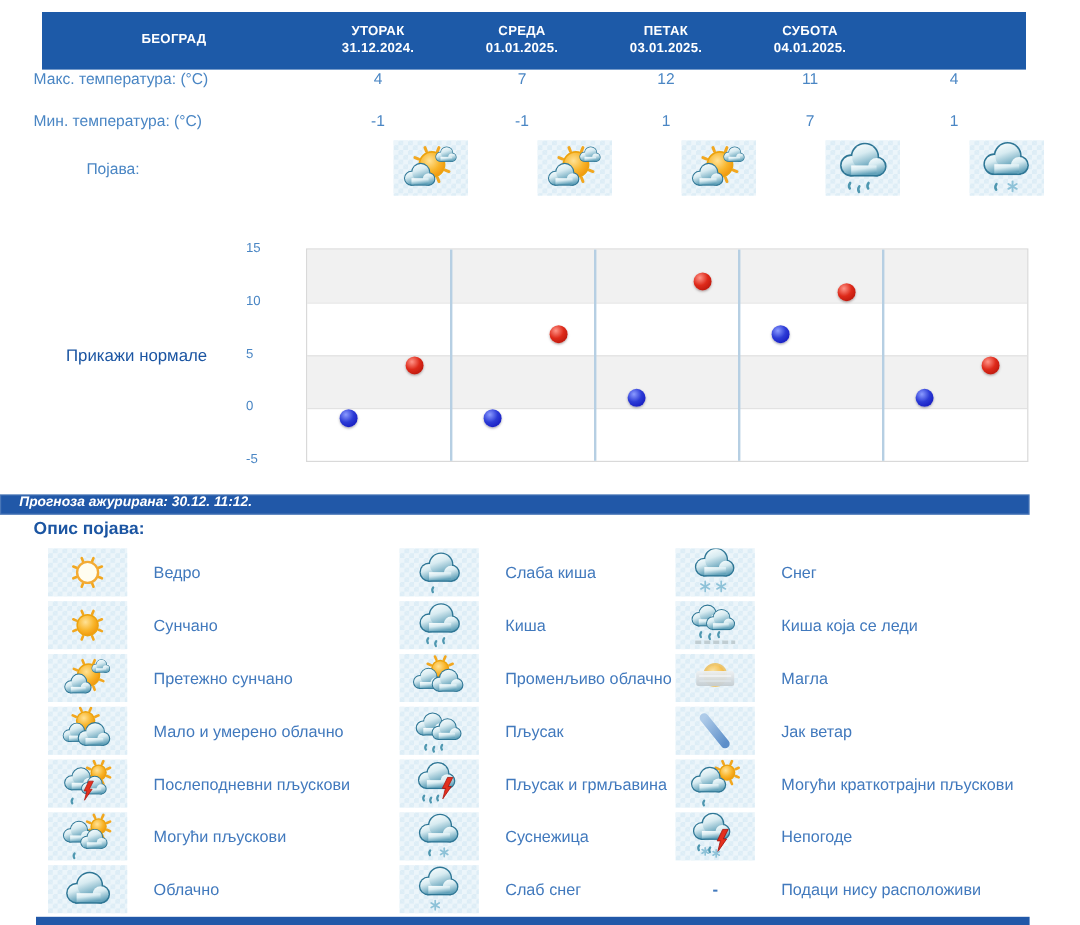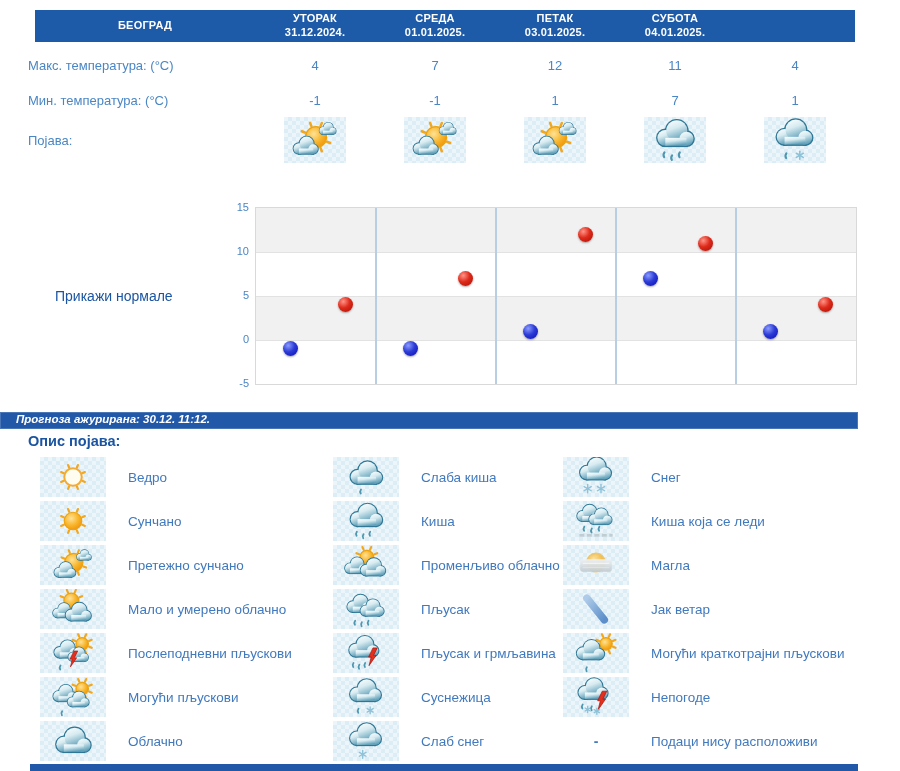--- a/index.html
+++ b/index.html
@@ -1,36 +1,36 @@
 <!DOCTYPE html>
 <html><head>
 <meta charset="utf-8">
 <style>
   html,body{margin:0;padding:0;background:#fff;}
   .page{position:relative;width:900px;height:771px;background:#fff;font-family:"Liberation Sans","DejaVu Sans",sans-serif;overflow:hidden;}
 
   
-  .head-row{position:absolute;left:35px;top:10px;width:820px;height:32px;background:#1d5aa8;display:grid;grid-template-columns:220px repeat(5,120px);align-items:center;}
+  .head-row{position:absolute;left:35px;top:10px;width:820px;height:48px;background:#1d5aa8;display:grid;grid-template-columns:220px repeat(5,120px);align-items:center;}
   .head-cell{color:#fff;text-align:center;font-size:11px;font-weight:bold;line-height:1.25;letter-spacing:.2px;}
 
   
   .trow{position:absolute;left:28px;width:827px;display:grid;grid-template-columns:227px repeat(5,120px);align-items:center;}
   .row-max{top:53px;height:24px;}
   .row-min{top:88px;height:24px;}
-  .row-phen{top:114px;height:52px;}
+  .row-phen{top:114px;height:52px;margin-left:44px;}
   .tlabel{font-size:13px;color:#4a86c4;text-align:left;}
   .tval{font-size:13px;color:#4a86c4;text-align:center;}
   .phen-cell{display:flex;justify-content:center;}
   .checker{background-color:#ecf5fa;background-image:linear-gradient(45deg,#ddedf6 25%,transparent 25%,transparent 75%,#ddedf6 75%),linear-gradient(45deg,#ddedf6 25%,transparent 25%,transparent 75%,#ddedf6 75%);background-size:8px 8px;background-position:0 0,4px 4px;}
   .phen-icon{width:62px;height:46px;display:flex;align-items:center;justify-content:center;}
 
   
   .chart-area{position:absolute;left:0;top:200px;width:900px;height:195px;}
   .normals{position:absolute;left:55px;top:88px;font-size:14px;font-weight:normal;color:#1b55a2;text-decoration:none;cursor:pointer;}
-  .ytick{position:absolute;width:44px;text-align:right;font-size:11px;color:#4a86c4;}
+  .ytick{position:absolute;width:44px;font-size:11px;color:#4a86c4;}
   .plot{position:absolute;left:255px;top:7px;width:600px;height:176px;border:1px solid #d9d9d9;background:repeating-linear-gradient(to bottom,#f1f1f1 0 44px,#ffffff 44px 88px);}
   .hline{position:absolute;left:0;right:0;height:1px;background:#e2e2e2;}
   .vline{position:absolute;top:0;bottom:0;width:2px;background:#b6cfe3;}
   .dot{position:absolute;width:15px;height:15px;border-radius:50%;z-index:3;}
   .dot.min{background:radial-gradient(circle at 35% 30%,#8b9bff 0%,#2c3bd6 45%,#0b0bb4 100%);box-shadow:0 1px 2px rgba(0,0,40,.35);}
   .dot.max{background:radial-gradient(circle at 35% 30%,#ff9488 0%,#de2a1a 45%,#a80e06 100%);box-shadow:0 1px 2px rgba(40,0,0,.35);}
 
   
   .updated-bar{position:absolute;left:0;top:412px;width:858px;height:17px;background:#2158a8;box-shadow:inset 0 0 0 1px rgba(255,255,255,.18);}
   .updated-bar span{display:block;padding:1px 0 0 16px;color:#fff;font-size:11.5px;font-style:italic;font-weight:bold;}

